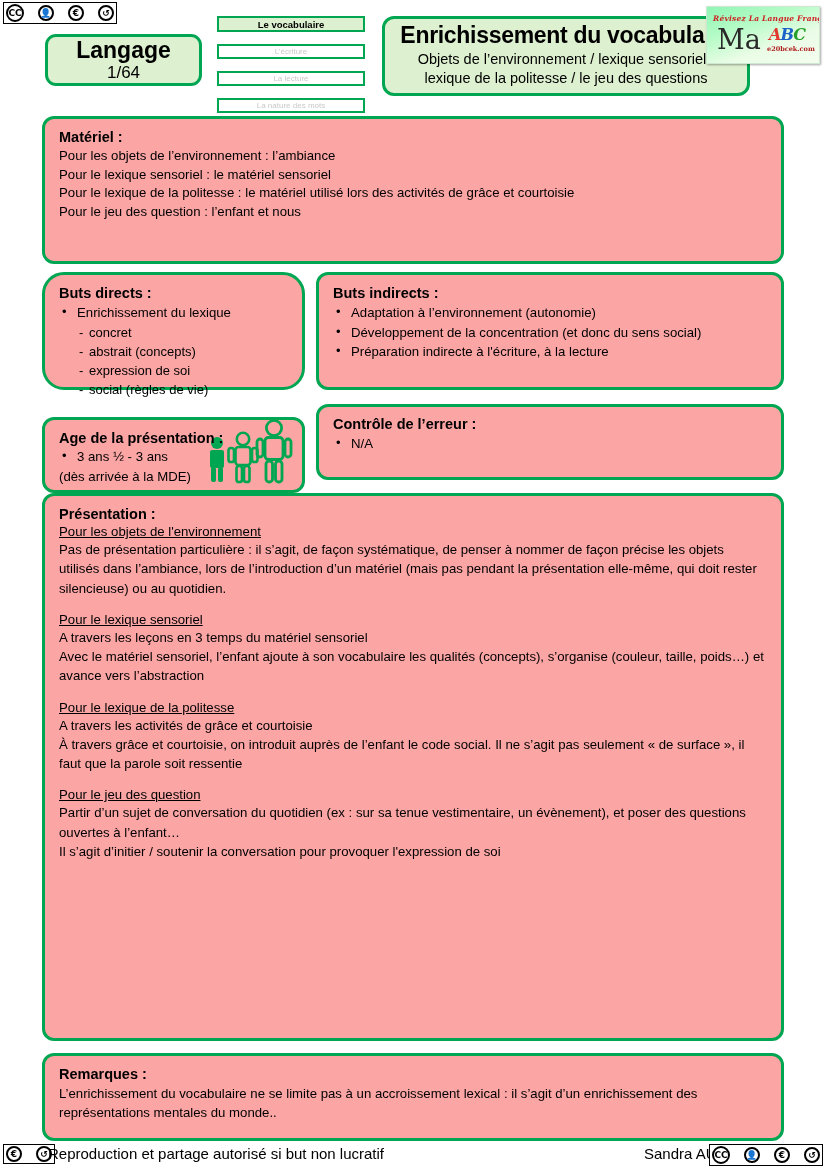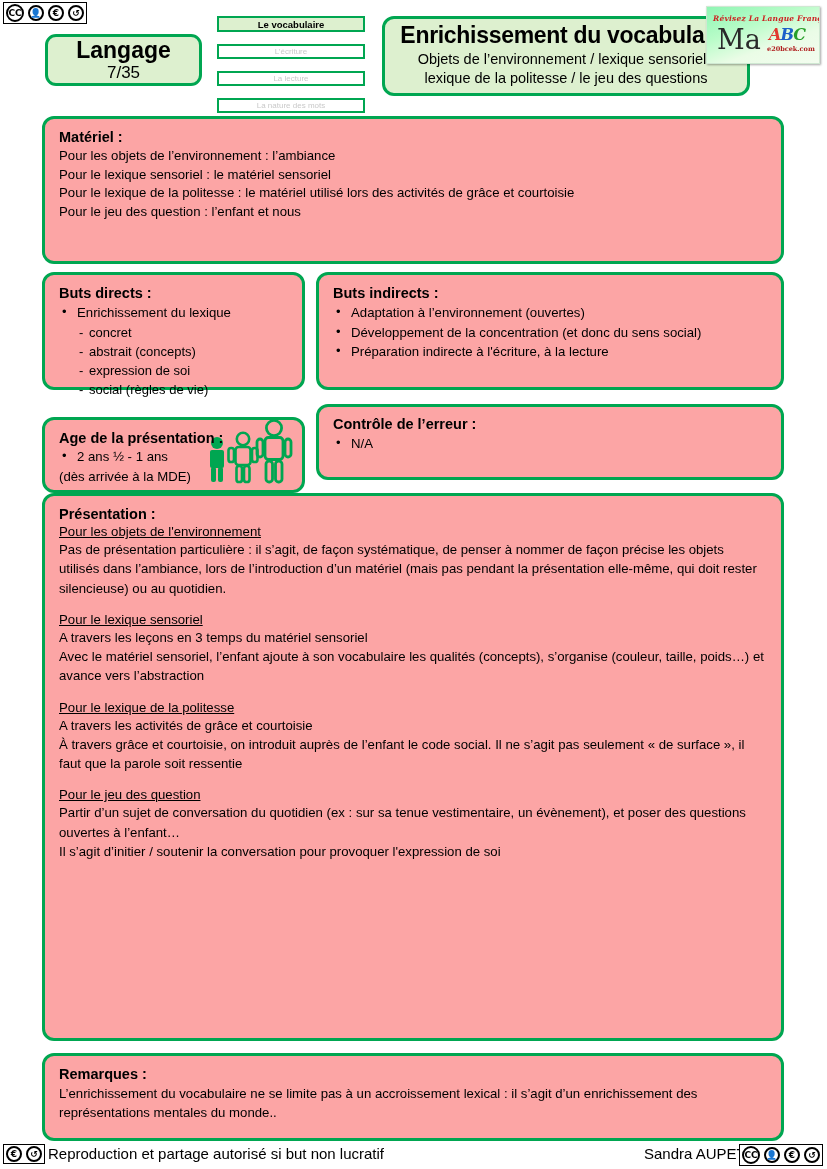--- a/index.html
+++ b/index.html
@@ -14,21 +14,21 @@
     overflow: hidden;
   }
 
   
   .cc-badge {
     display: inline-flex;
     align-items: center;
     background: #ffffff;
     border: 1.5px solid #000000;
     padding: 1px 2px;
-    gap: 4px;
+    gap: 14px;
   }
   .cc-badge .cc-circle {
     width: 16px; height: 16px;
     border-radius: 50%;
     border: 2px solid #000000;
     display: flex; align-items: center; justify-content: center;
     font-size: 9px; font-weight: bold; line-height: 1;
     font-family: "DejaVu Sans", sans-serif;
   }
   .cc-top-left { position: absolute; left: 3px; top: 2px; }
@@ -173,21 +173,21 @@
   }
   .box li.sub::before {
     content: "-";
     left: 20px; top: 0;
   }
   .box li.plain { padding-left: 0; }
   .box li.plain::before { content: ""; }
 
   
   #box-materiel { left: 42px; top: 116px; width: 742px; height: 148px; }
-  #box-buts-directs { left: 42px; top: 272px; width: 263px; height: 118px; }
+  #box-buts-directs { left: 42px; top: 272px; width: 263px; height: 118px; border-radius: 22px; }
   #box-buts-indirects { left: 316px; top: 272px; width: 468px; height: 118px; }
   #box-age { left: 42px; top: 404px; width: 263px; height: 76px; padding-top: 9px; margin-top: 13px; }
   #box-controle { left: 316px; top: 404px; width: 468px; height: 76px; padding-top: 9px; }
   #box-presentation { left: 42px; top: 493px; width: 742px; height: 548px; }
   #box-remarques { left: 42px; top: 1053px; width: 742px; height: 88px; }
 
   
   #box-age { overflow: visible; }
   .age-inner { position: relative; z-index: 2; }
   .age-inner h2 { display: inline; }
@@ -232,21 +232,21 @@
 
   <div class="cc-badge cc-top-left" style="position:absolute;left:3px;top:2px;">
     <span class="cc-circle" style="width:18px;height:18px;font-size:9px;">CC</span>
     <span class="cc-circle">👤</span>
     <span class="cc-circle">€</span>
     <span class="cc-circle">↺</span>
   </div>
 
   <div class="chip">
     <div class="chip-title">Langage</div>
-    <div class="chip-num">7/35</div>
+    <div class="chip-num">1/64</div>
   </div>
 
   <div class="navlist">
     <div class="navitem active">Le vocabulaire</div>
     <div class="navitem">L’écriture</div>
     <div class="navitem">La lecture</div>
     <div class="navitem">La nature des mots</div>
     <div class="navitem">Analyse de la Phrase</div>
   </div>
 
@@ -279,31 +279,31 @@
     <li class="sub">concret</li>
     <li class="sub">abstrait (concepts)</li>
     <li class="sub">expression de soi</li>
     <li class="sub">social (règles de vie)</li>
   </ul>
 </div>
 
 <div class="box" id="box-buts-indirects">
   <h2>Buts indirects :</h2>
   <ul>
-    <li>Adaptation à l’environnement (ouvertes)</li>
+    <li>Adaptation à l’environnement (autonomie)</li>
     <li>Développement de la concentration (et donc du sens social)</li>
     <li>Préparation indirecte à l'écriture, à la lecture</li>
   </ul>
 </div>
 
 <div class="box" id="box-age">
   <div class="age-inner">
     <h2>Age de la présentation :</h2>
     <ul>
-      <li>2 ans ½ - 1 ans</li>
+      <li>3 ans ½ - 3 ans</li>
       <li class="plain">(dès arrivée à la MDE)</li>
     </ul>
   </div>
   <svg class="figures" viewBox="0 0 88 72">
 
     <g fill="#00a651">
       <circle cx="11" cy="28" r="6"></circle>
       <rect x="4" y="35" width="14" height="18" rx="2"></rect>
       <rect x="5" y="52" width="5" height="15" rx="2"></rect>
       <rect x="12" y="52" width="5" height="15" rx="2"></rect>

